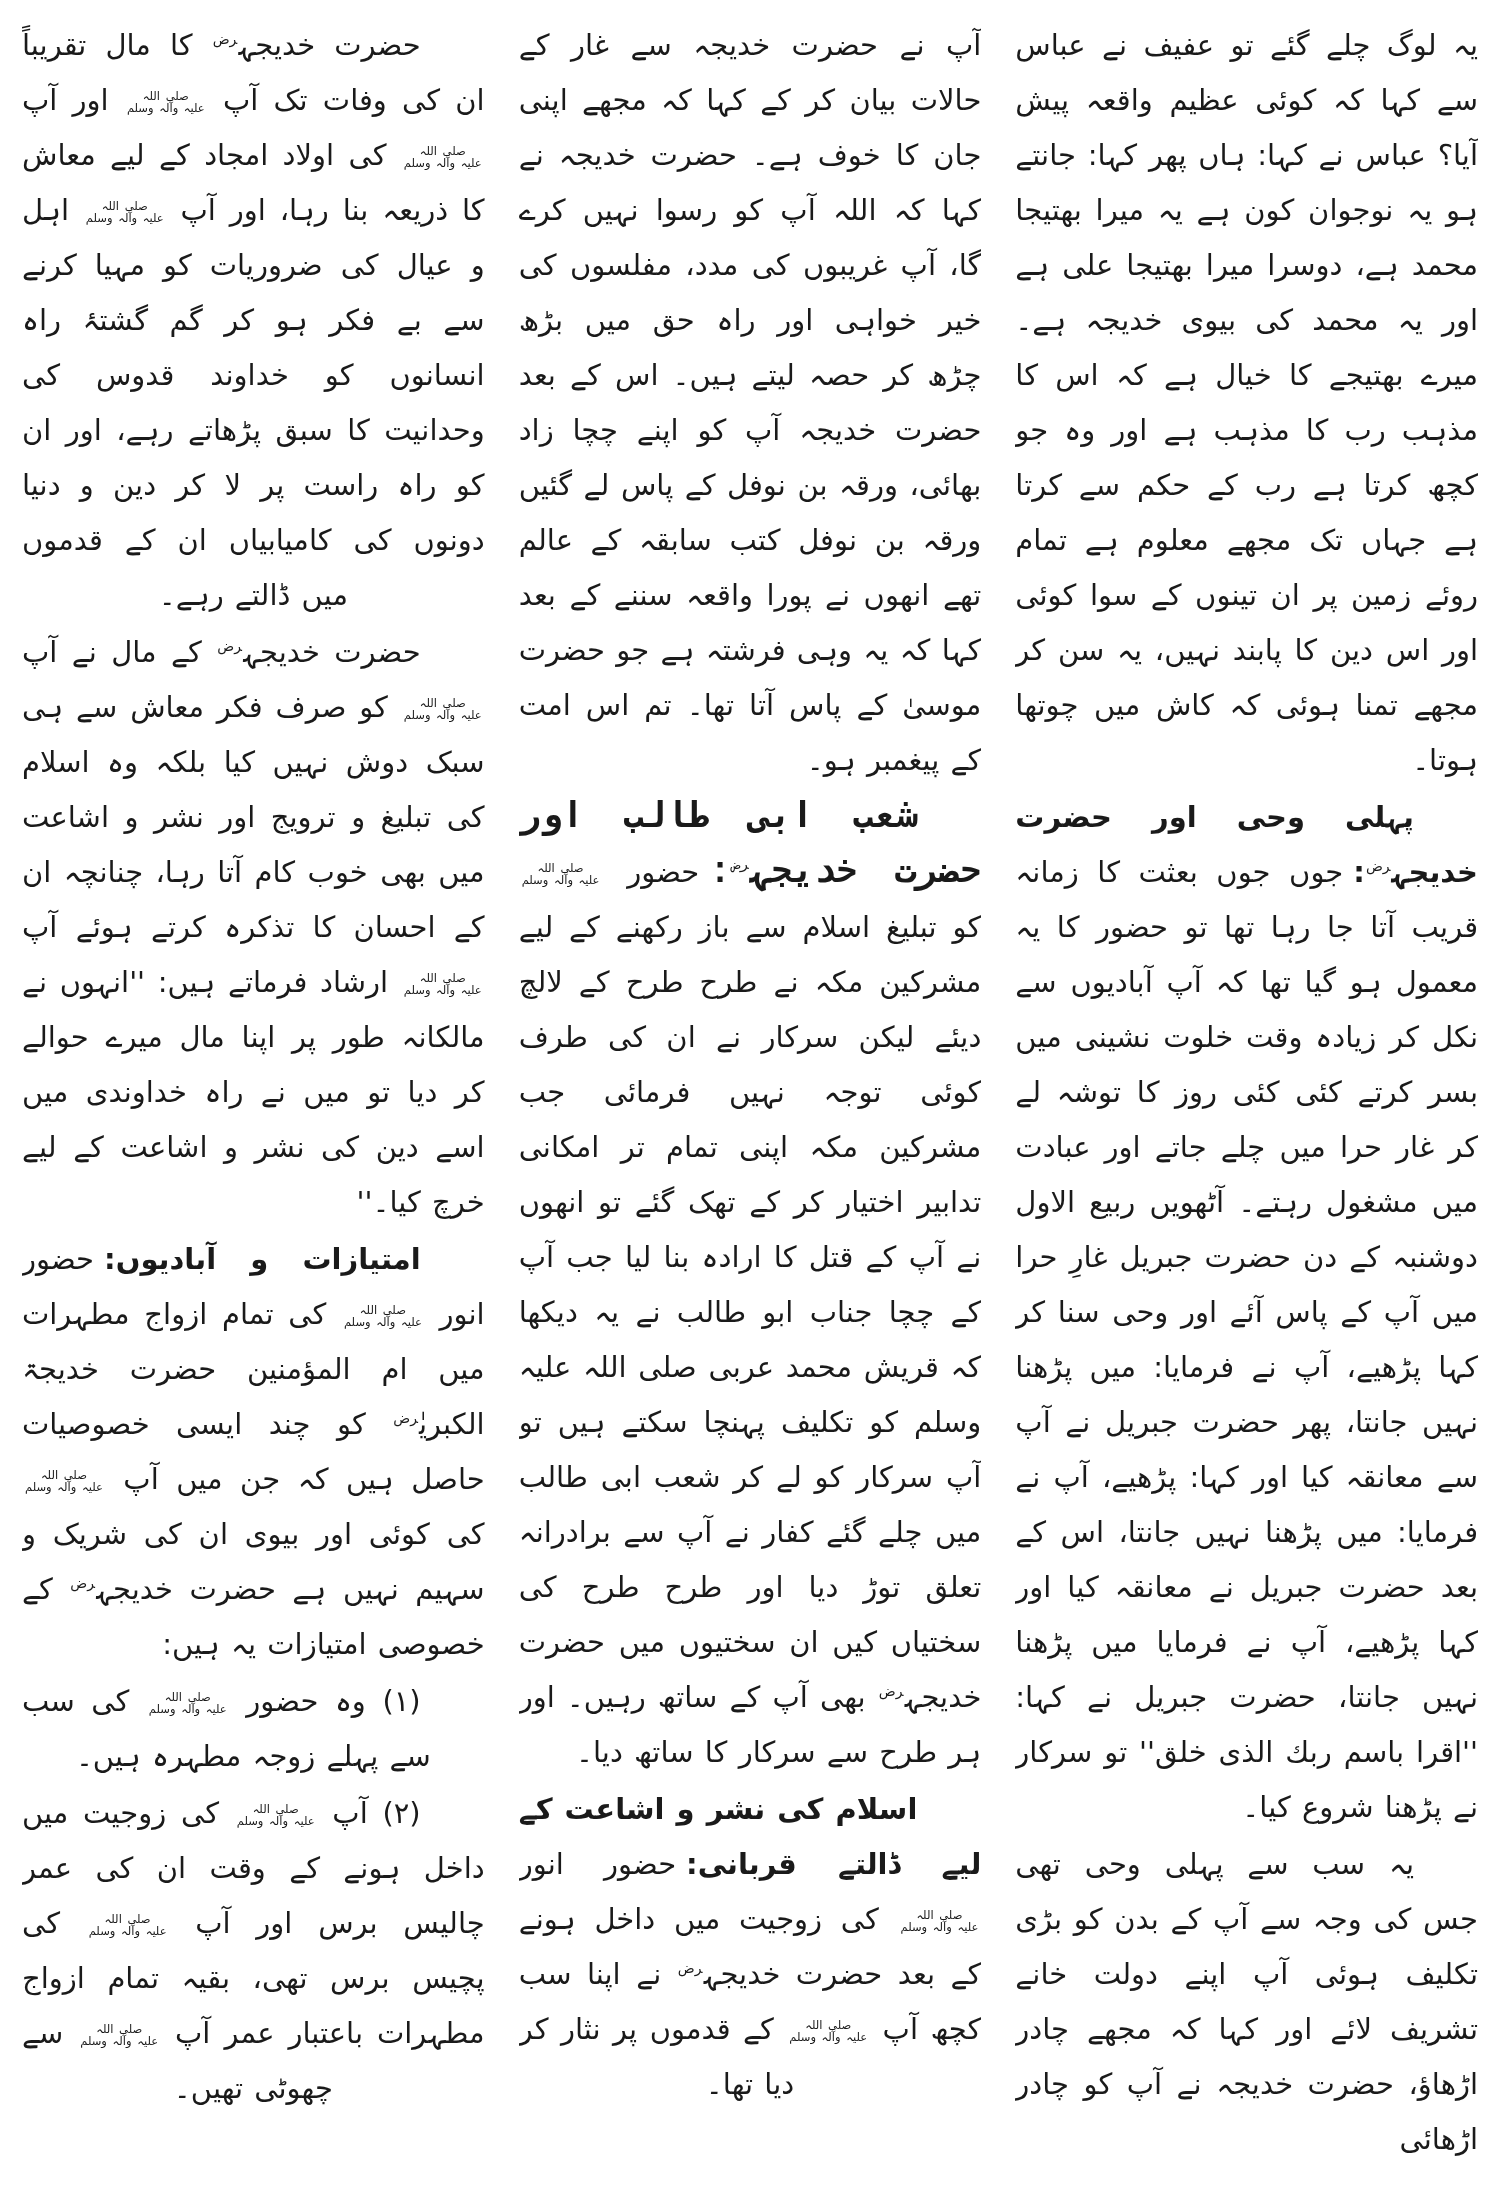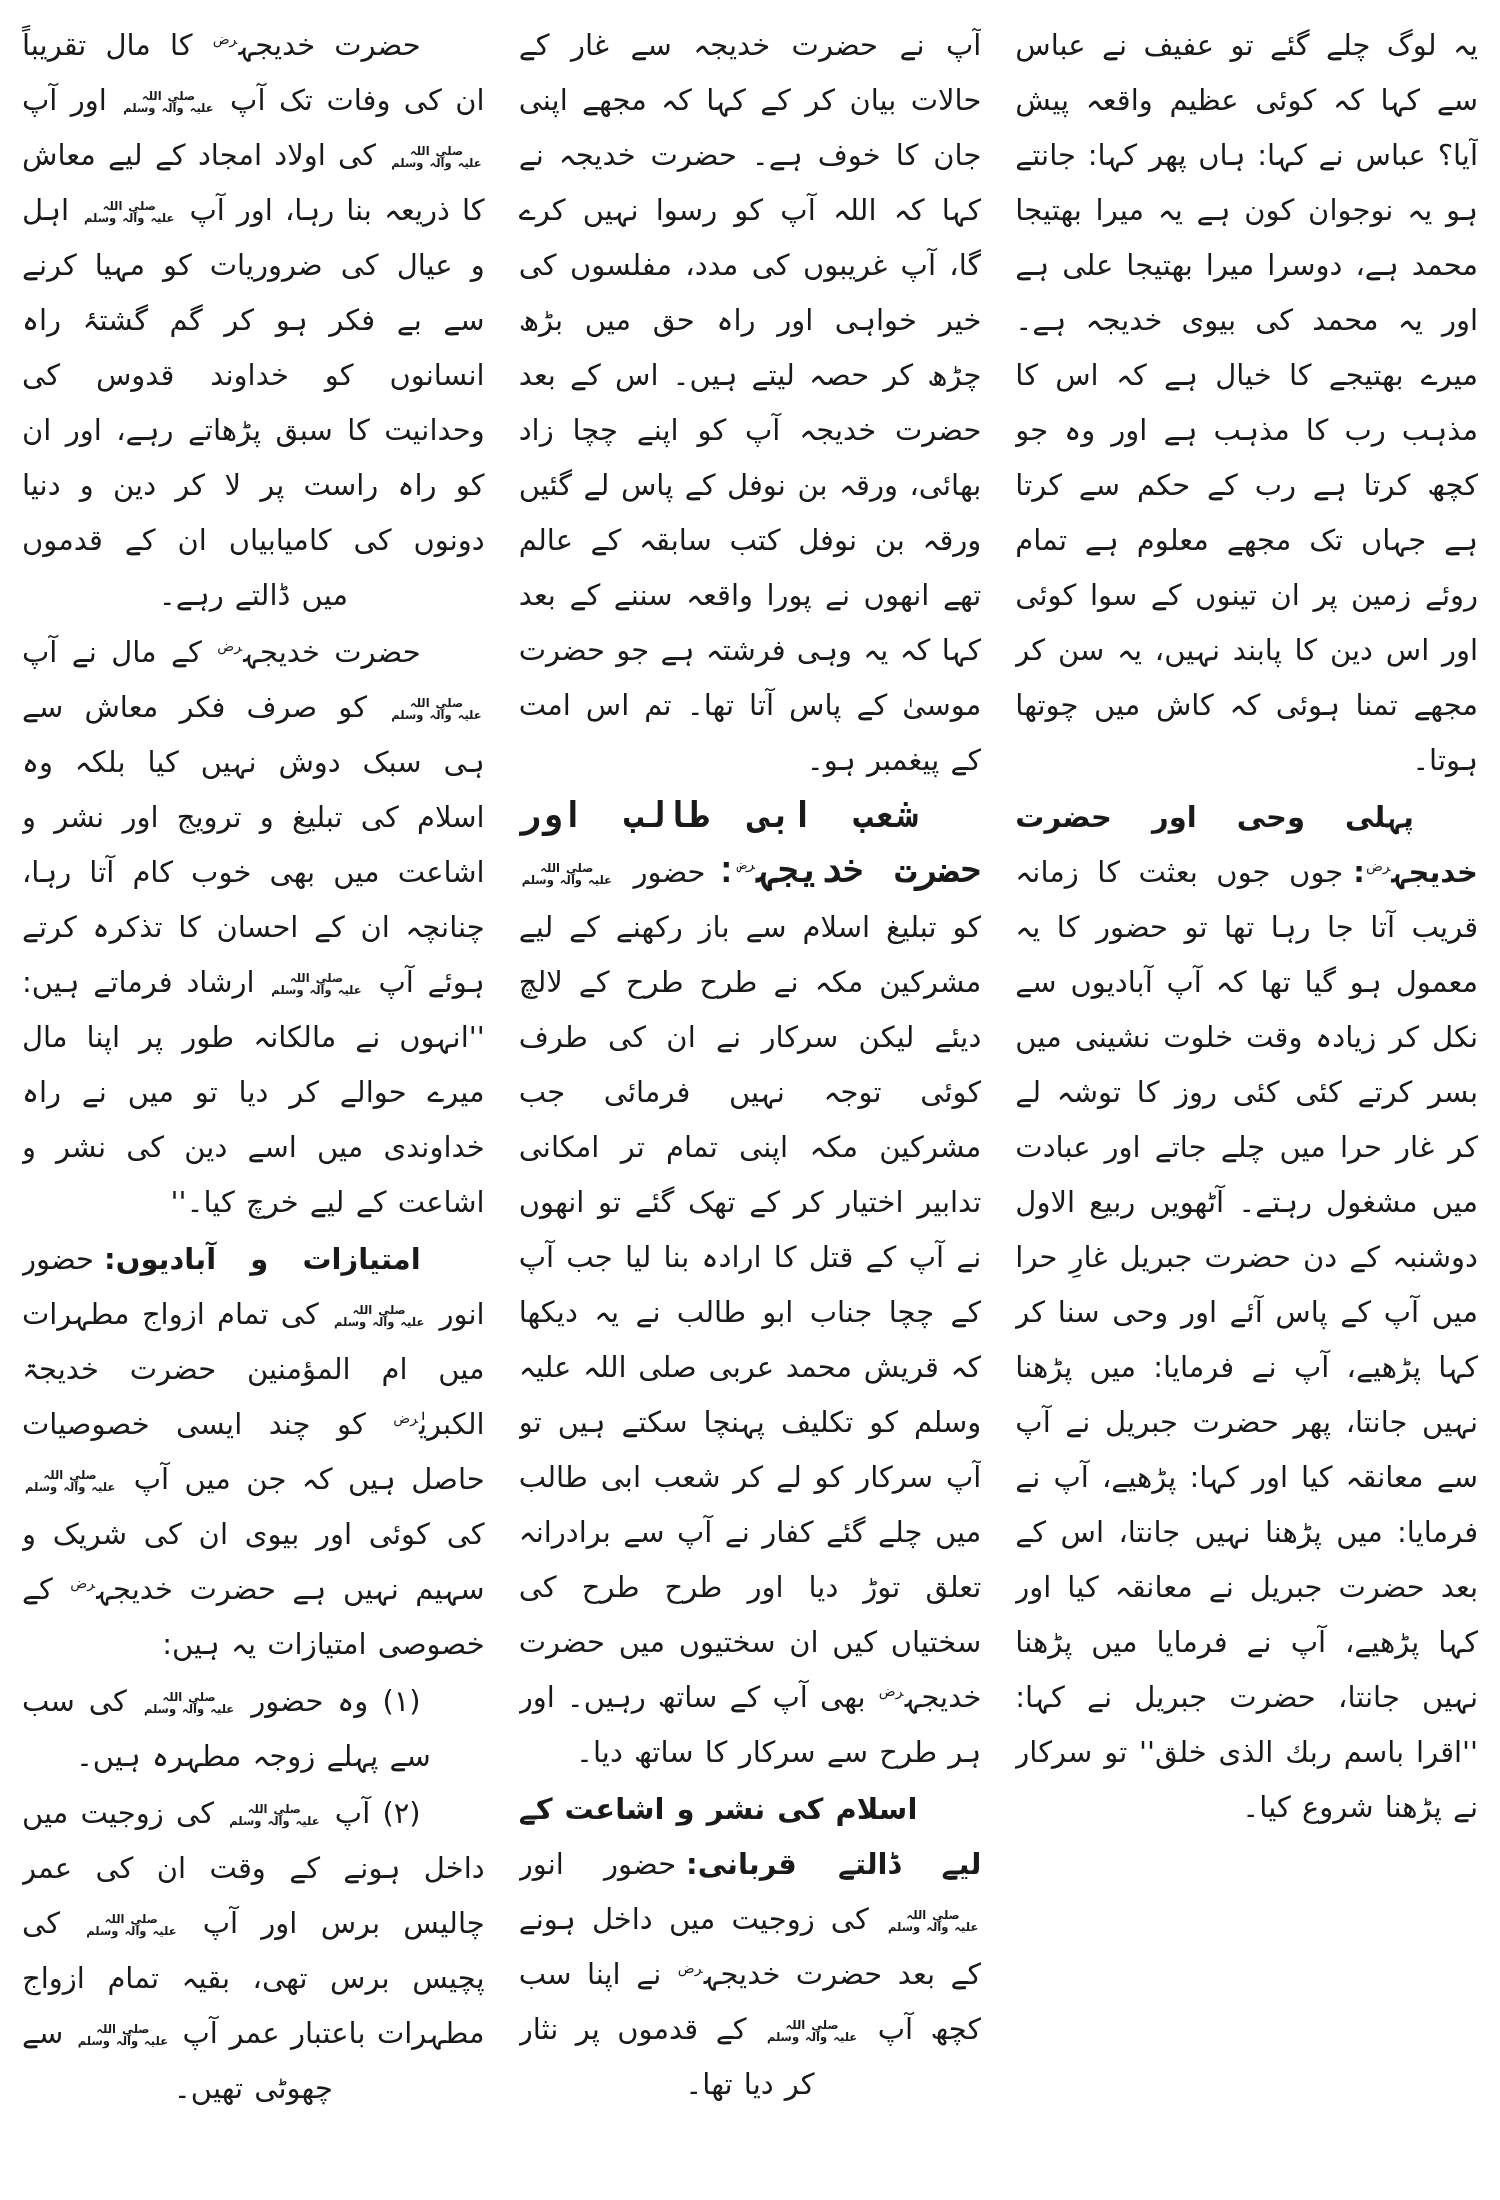--- a/index.html
+++ b/index.html
@@ -42,21 +42,21 @@
   .lead:not(:empty) { padding-left:10px; }
   .lead-lg { font-size:36px;font-family:Liberation Mono, monospace; }
   
   .saw {
     display:inline-flex;
     flex-direction:column;
     vertical-align:middle;
     font-size:11.5px;
     line-height:1.08;
     text-align:center;
-    font-weight:bold;
+    font-weight:normal;
     margin:0 3px;
     text-indent:0;
   }
   .saw i { font-style:normal; display:block; white-space:nowrap; }
   
   sup.rz {
     font-size:14px;
     line-height:0;
     vertical-align:super;
     font-weight:normal;
@@ -65,20 +65,21 @@
 </style>
 </head>
 <body>
 
 <div class="page">
   <div class="columns">
 
     <div class="column">
       <p class="para"><b class="lead"></b><span>یہ لوگ چلے گئے تو عفیف نے عباس سے کہا کہ کوئی عظیم واقعہ پیش آیا؟ عباس نے کہا: ہاں پھر کہا: جانتے ہو یہ نوجوان کون ہے یہ میرا بھتیجا محمد ہے، دوسرا میرا بھتیجا علی ہے اور یہ محمد کی بیوی خدیجہ ہے۔ میرے بھتیجے کا خیال ہے کہ اس کا مذہب رب کا مذہب ہے اور وہ جو کچھ کرتا ہے رب کے حکم سے کرتا ہے جہاں تک مجھے معلوم ہے تمام روئے زمین پر ان تینوں کے سوا کوئی اور اس دین کا پابند نہیں، یہ سن کر مجھے تمنا ہوئی کہ کاش میں چوتھا ہوتا۔</span></p>
       <p class="para indent"><b class="lead">پہلی وحی اور حضرت خدیجہ<sup class="rz">رض</sup>:</b><span>جوں جوں بعثت کا زمانہ قریب آتا جا رہا تھا تو حضور کا یہ معمول ہو گیا تھا کہ آپ آبادیوں سے نکل کر زیادہ وقت خلوت نشینی میں بسر کرتے کئی کئی روز کا توشہ لے کر غار حرا میں چلے جاتے اور عبادت میں مشغول رہتے۔ آٹھویں ربیع الاول دوشنبہ کے دن حضرت جبریل غارِ حرا میں آپ کے پاس آئے اور وحی سنا کر کہا پڑھیے، آپ نے فرمایا: میں پڑھنا نہیں جانتا، پھر حضرت جبریل نے آپ سے معانقہ کیا اور کہا: پڑھیے، آپ نے فرمایا: میں پڑھنا نہیں جانتا، اس کے بعد حضرت جبریل نے معانقہ کیا اور کہا پڑھیے، آپ نے فرمایا میں پڑھنا نہیں جانتا، حضرت جبریل نے کہا: ''اقرا باسم ربك الذی خلق'' تو سرکار نے پڑھنا شروع کیا۔</span></p>
+      <p class="para indent"><b class="lead"></b><span>یہ سب سے پہلی وحی تھی جس کی وجہ سے آپ کے بدن کو بڑی تکلیف ہوئی آپ اپنے دولت خانے تشریف لائے اور کہا کہ مجھے چادر اڑھاؤ، حضرت خدیجہ نے آپ کو چادر اڑھائی</span></p>
     </div>
 
     <div class="column">
       <p class="para"><b class="lead"></b><span>آپ نے حضرت خدیجہ سے غار کے حالات بیان کر کے کہا کہ مجھے اپنی جان کا خوف ہے۔ حضرت خدیجہ نے کہا کہ اللہ آپ کو رسوا نہیں کرے گا، آپ غریبوں کی مدد، مفلسوں کی خیر خواہی اور راہ حق میں بڑھ چڑھ کر حصہ لیتے ہیں۔ اس کے بعد حضرت خدیجہ آپ کو اپنے چچا زاد بھائی، ورقہ بن نوفل کے پاس لے گئیں ورقہ بن نوفل کتب سابقہ کے عالم تھے انھوں نے پورا واقعہ سننے کے بعد کہا کہ یہ وہی فرشتہ ہے جو حضرت موسیٰ کے پاس آتا تھا۔ تم اس امت کے پیغمبر ہو۔</span></p>
       <p class="para indent"><b class="lead lead-lg">شعب ابی طالب اور حضرت خدیجہ<sup class="rz">رض</sup>:</b><span>حضور <span class="saw">
               <i>صلی اللہ</i>
               <i>علیہ وآلہ وسلم</i>
             </span> کو تبلیغ اسلام سے باز رکھنے کے لیے مشرکین مکہ نے طرح طرح کے لالچ دیئے لیکن سرکار نے ان کی طرف کوئی توجہ نہیں فرمائی جب مشرکین مکہ اپنی تمام تر امکانی تدابیر اختیار کر کے تھک گئے تو انھوں نے آپ کے قتل کا ارادہ بنا لیا جب آپ کے چچا جناب ابو طالب نے یہ دیکھا کہ قریش محمد عربی صلی اللہ علیہ وسلم کو تکلیف پہنچا سکتے ہیں تو آپ سرکار کو لے کر شعب ابی طالب میں چلے گئے کفار نے آپ سے برادرانہ تعلق توڑ دیا اور طرح طرح کی سختیاں کیں ان سختیوں میں حضرت خدیجہ<sup class="rz">رض</sup> بھی آپ کے ساتھ رہیں۔ اور ہر طرح سے سرکار کا ساتھ دیا۔</span></p>
       <p class="para indent center-last"><b class="lead">اسلام کی نشر و اشاعت کے لیے ڈالتے قربانی:</b><span>حضور انور <span class="saw">
               <i>صلی اللہ</i>

